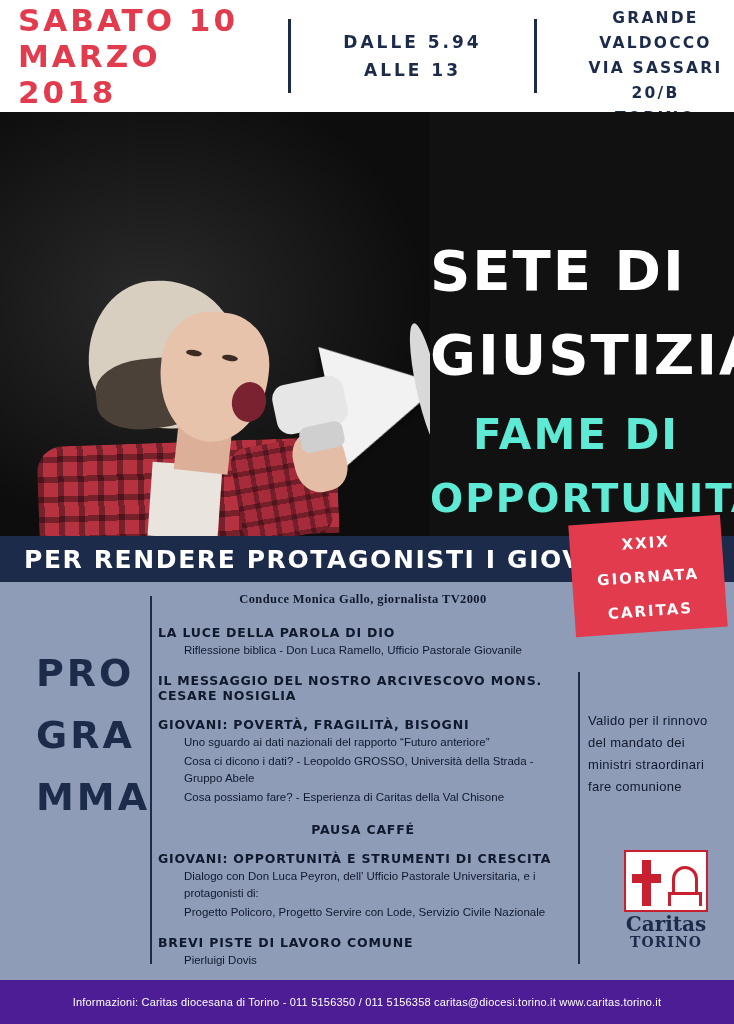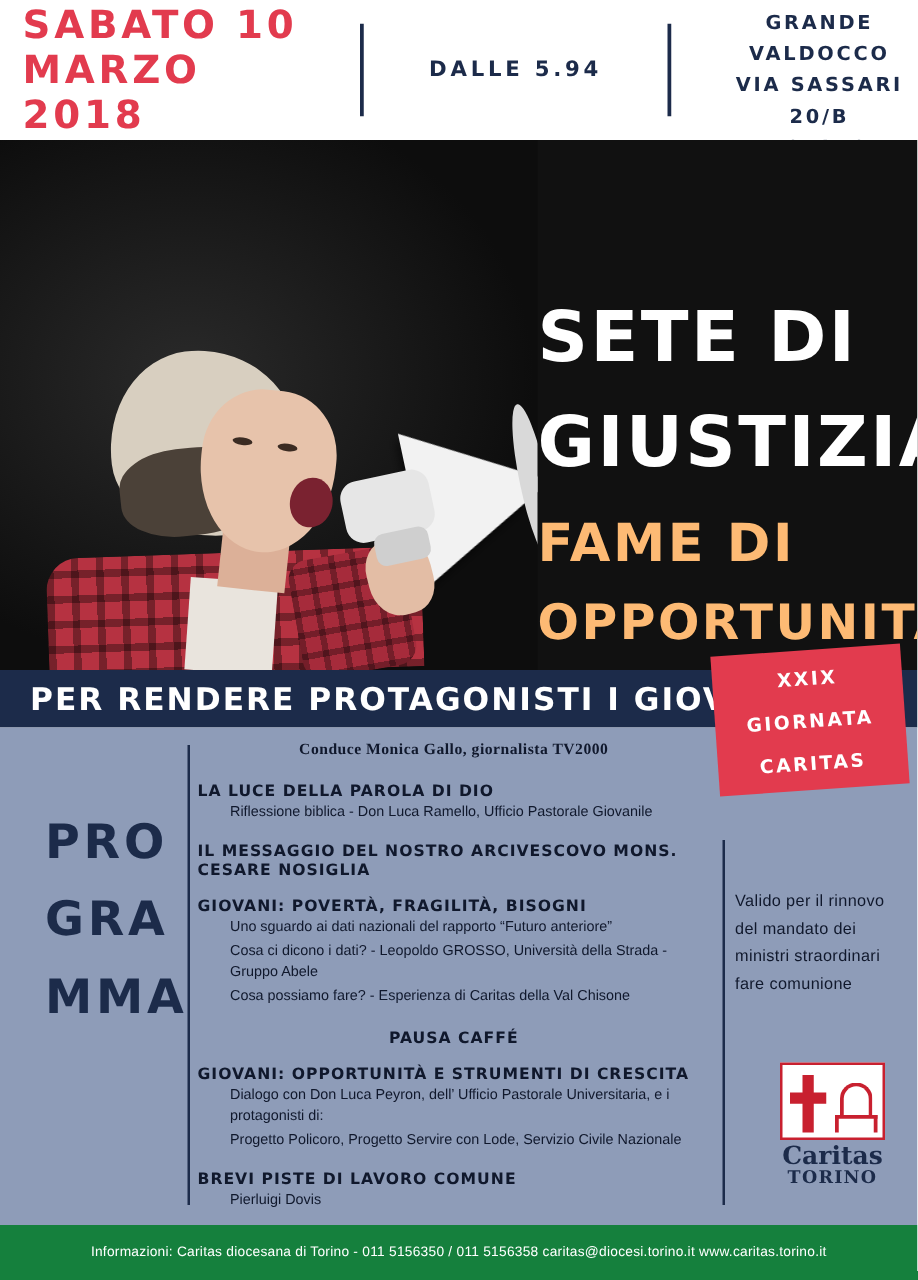--- a/index.html
+++ b/index.html
@@ -211,21 +211,21 @@
     left: 430px; top: 18px;
     width: 292px;
   }
   .hl-line {
     font-family: "DejaVu Sans", sans-serif;
     font-weight: bold;
     letter-spacing: 2px;
     line-height: 1.18;
   }
   .hl-white { color: #ffffff; font-size: 56px; }
-  .hl-red { color: #fdba74; font-size: 42px; }
+  .hl-red { color: #5eead4; font-size: 42px; text-align: center; }
   .hl-1 { margin-top: 108px; }
   .hl-2 { margin-top: 18px; }
   .hl-3 { margin-top: 22px; }
   .hl-4 { margin-top: 16px; font-size: 39px; }
 
   
   .banner {
     position: absolute;
     top: 536px; left: 0;
     width: 734px; height: 46px;
@@ -369,21 +369,21 @@
     line-height: 34px;
     padding-top: 6px;
     z-index: 5;
   }
 
   
   .footer {
     position: absolute;
     top: 980px; left: 0;
     width: 734px; height: 44px;
-    background: #15803d;
+    background: #4c1d95;
     color: #ffffff;
     display: flex;
     align-items: center;
     justify-content: center;
     font-size: 11px;
     letter-spacing: .2px;
     text-align: center;
     padding: 0 12px;
   }
 </style>
@@ -393,20 +393,21 @@
 <div class="poster">
 
   <div class="header">
     <div class="header-col hdr-date">
       <div>SABATO 10</div>
       <div>MARZO 2018</div>
     </div>
     <div class="hdr-sep"></div>
     <div class="header-col hdr-time">
       <div>DALLE 5.94</div>
+      <div>ALLE 13</div>
     </div>
     <div class="hdr-sep"></div>
     <div class="header-col hdr-place">
       <div>TEATRO GRANDE VALDOCCO</div>
       <div>VIA  SASSARI 20/B</div>
       <div>TORINO</div>
     </div>
   </div>
 
   <div class="hero">

